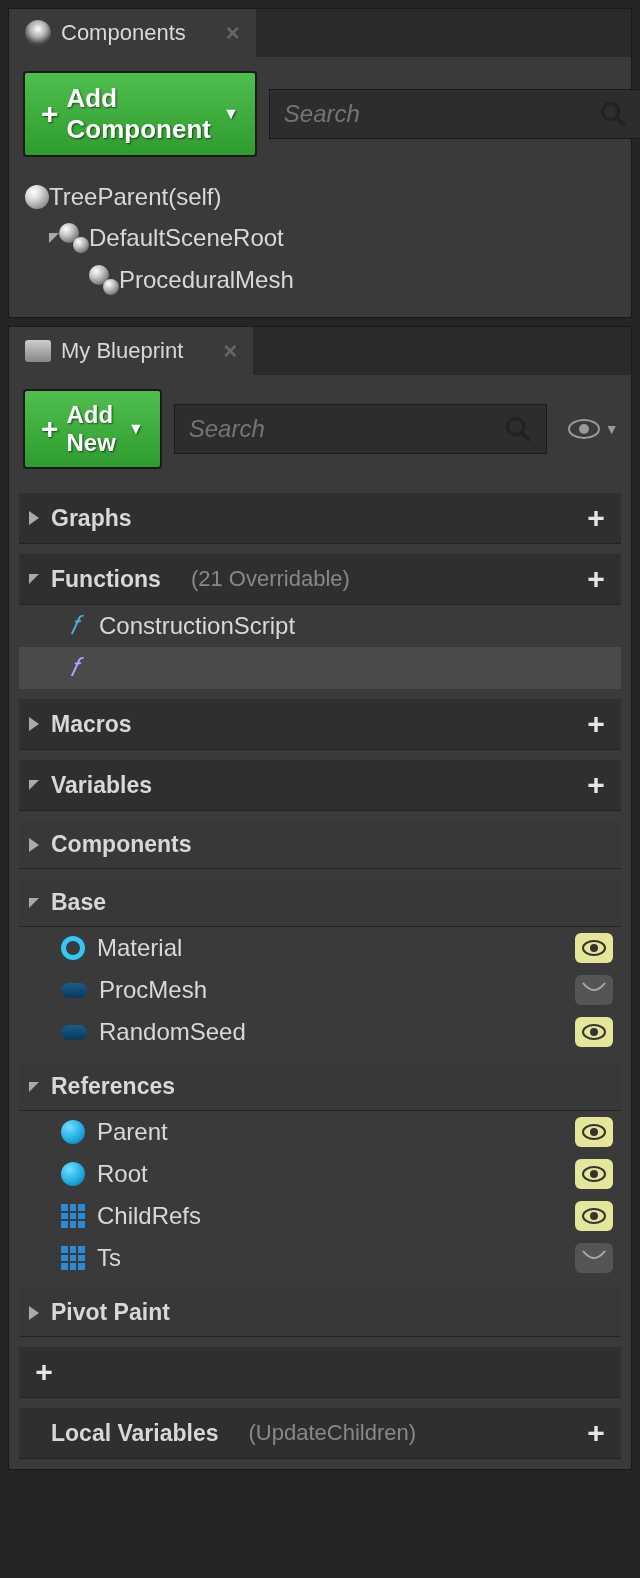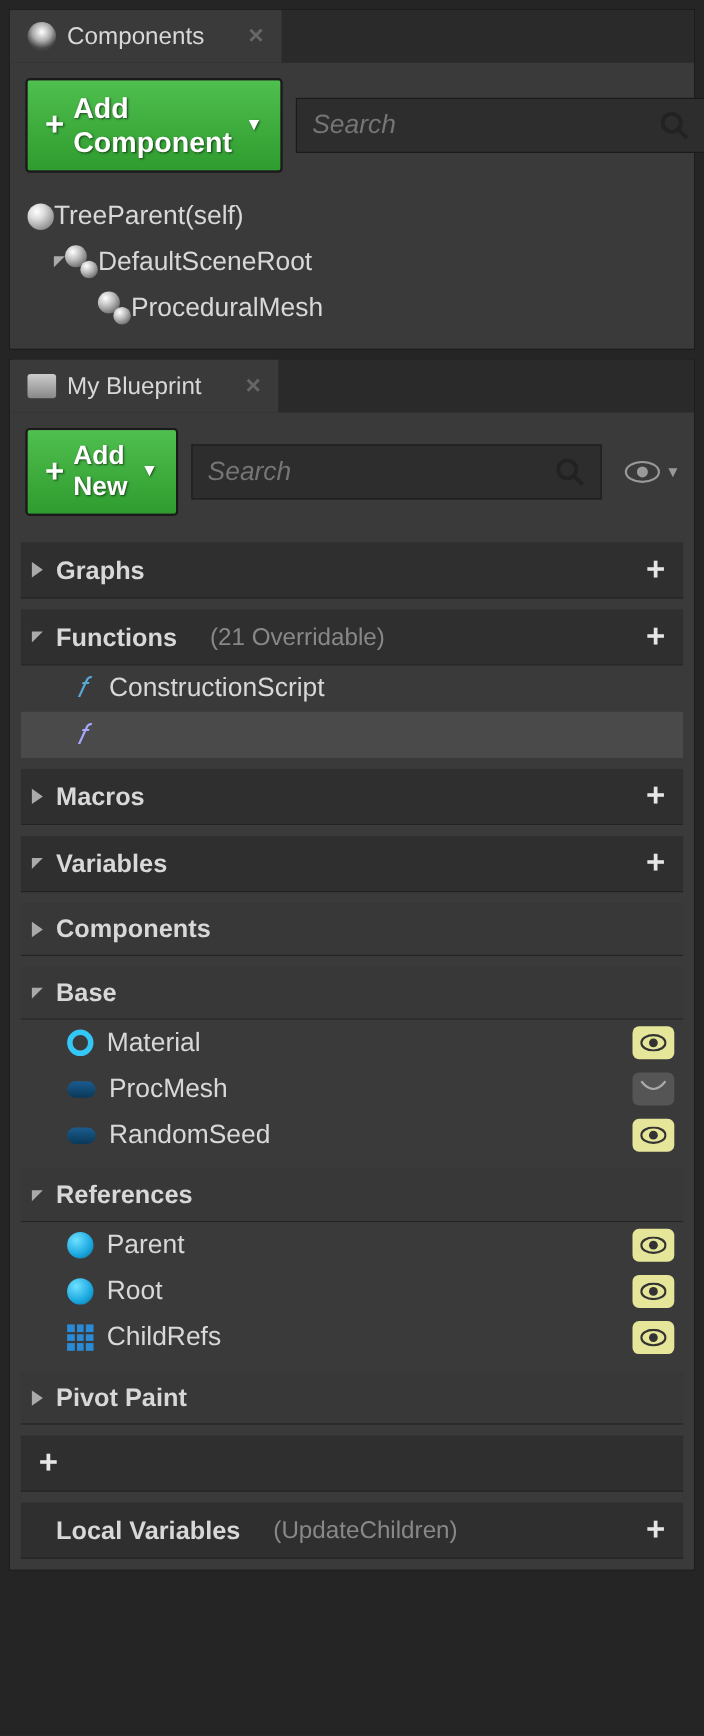--- a/index.html
+++ b/index.html
@@ -437,20 +437,41 @@
           </span>
         <span>ChildRefs</span>
       </div>
       <div class="eye-btn public">
         <svg class="eye-svg" viewBox="0 0 24 16">
             <ellipse cx="12" cy="8" rx="11" ry="7" fill="none" stroke="#333" stroke-width="2"></ellipse>
             <circle cx="12" cy="8" r="4" fill="#333"></circle>
           </svg>
       </div>
     </div>
+    <div class="item-row">
+      <div class="item-left">
+        <span class="var-grid">
+            <span></span>
+            <span></span>
+            <span></span>
+            <span></span>
+            <span></span>
+            <span></span>
+            <span></span>
+            <span></span>
+            <span></span>
+          </span>
+        <span>Ts</span>
+      </div>
+      <div class="eye-btn private">
+        <svg class="eye-svg" viewBox="0 0 24 16">
+            <path d="M1 1 Q12 15 23 1" fill="none" stroke="#aaa" stroke-width="2"></path>
+          </svg>
+      </div>
+    </div>
 
     <div class="cat-header sub">
       <div class="cat-left">
         <span class="expander exp-closed"></span>
         <span class="cat-title">Pivot Paint</span>
       </div>
     </div>
 
     <div class="cat-header">
       <div class="add-icon">+</div>

